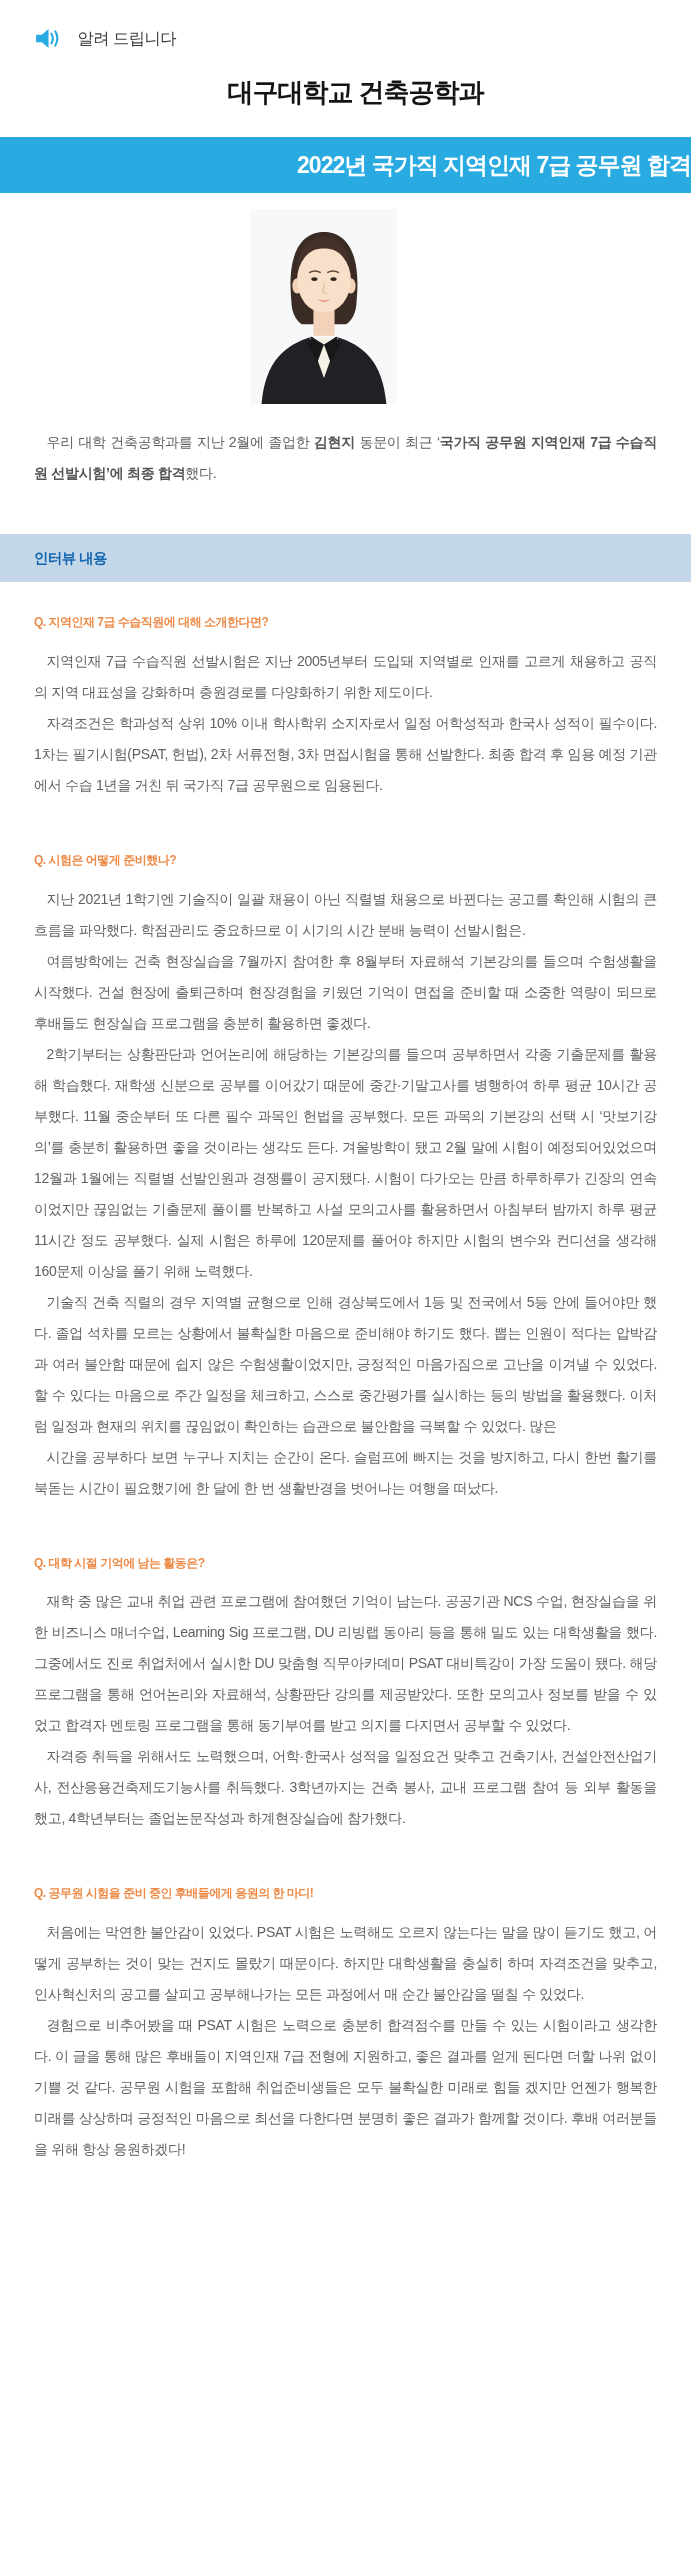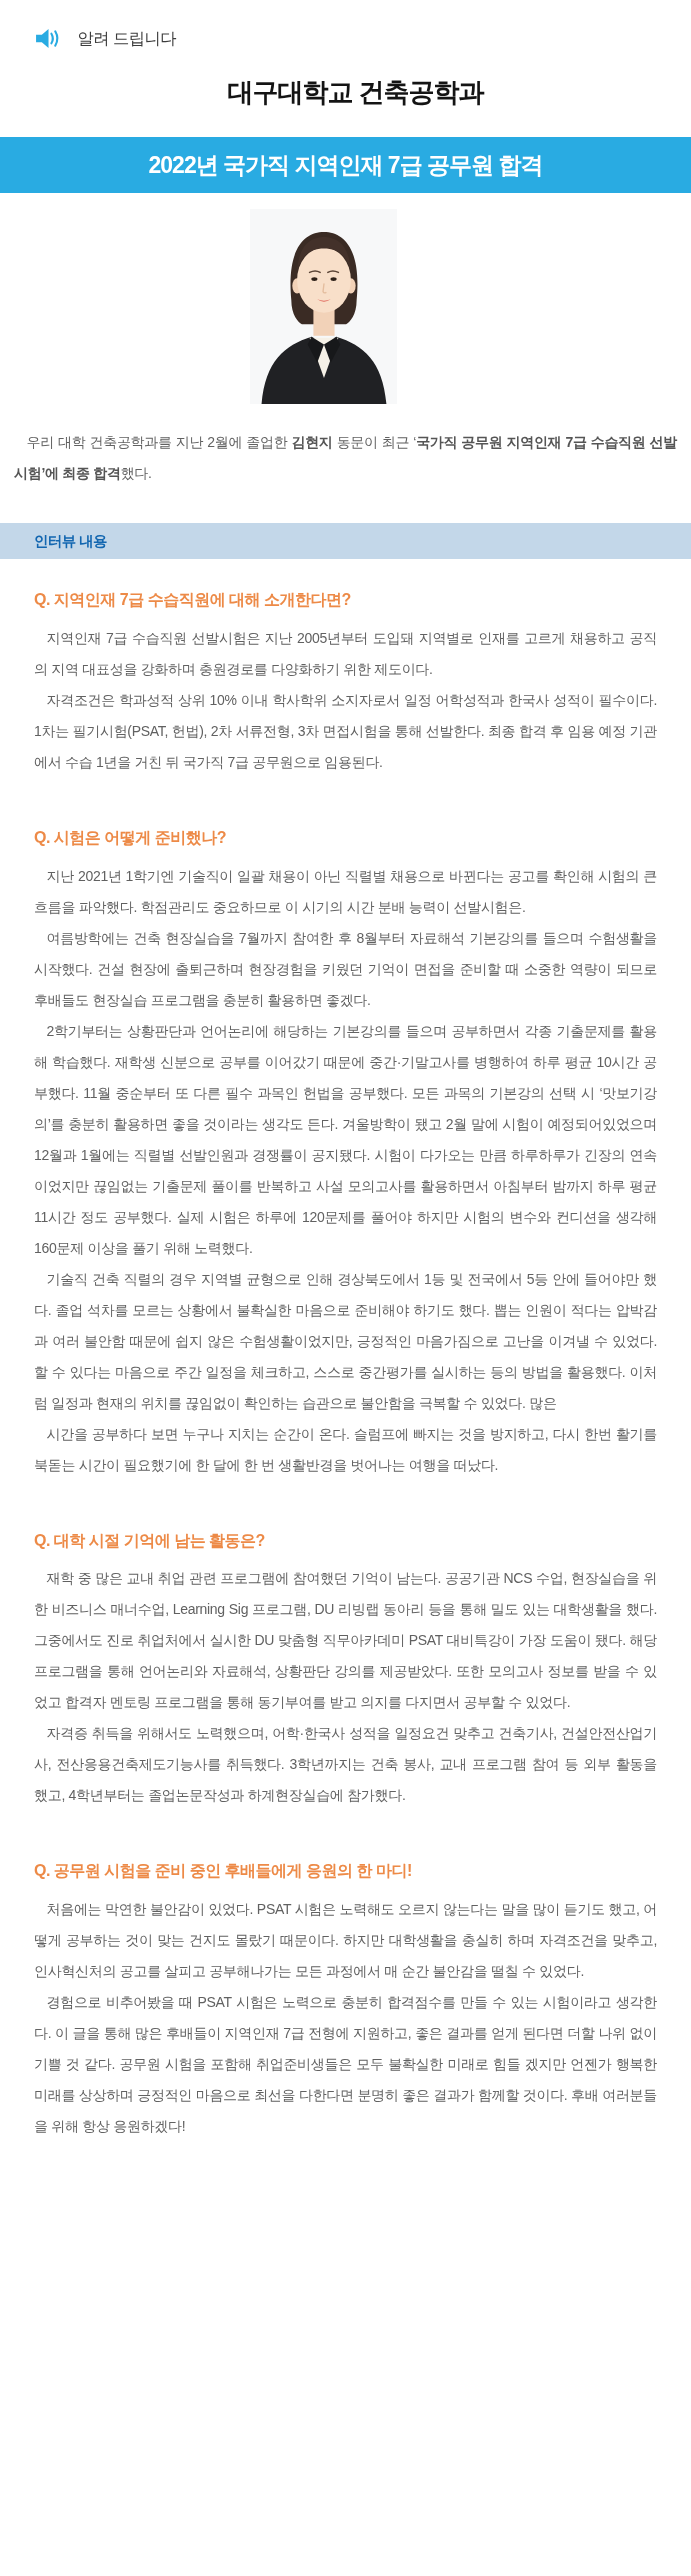--- a/index.html
+++ b/index.html
@@ -6,38 +6,38 @@
   body{width:691px;min-height:2576px;font-family:"Liberation Sans","DejaVu Sans",sans-serif;}
   .page{width:691px;min-height:2576px;background:#fff;overflow:hidden;border-radius:11px;}
 
   .notice-row{display:flex;align-items:center;gap:15.4px;padding:27px 0 0 36px;}
   .notice-label{font-size:16.3px;color:#3c3c3c;letter-spacing:-0.5px;}
 
   .page-title{margin:25px 0 0;text-align:center;font-size:26px;font-weight:bold;
     color:#141414;letter-spacing:-1px;padding-left:20px;}
 
   .banner{margin-top:27px;height:56px;background:#29abe2;display:flex;align-items:center;
-    justify-content:center;}
+    justify-content:flex-end;}
   .banner-text{color:#ffffff;font-weight:bold;font-size:23px;letter-spacing:-1px;}
 
   .photo{width:147px;height:195px;margin:16.3px 0 0 250px;overflow:hidden;}
 
-  .intro{margin:23px 14px 0;}
+  .intro{margin:23px 34px 0;}
   p.body{margin:0;font-size:14px;line-height:31px;color:#616161;text-align:justify;
     text-indent:12.5px;letter-spacing:-0.3px;}
   p.body.indent-lg{text-indent:21px;}
   .intro b{font-weight:bold;color:#555555;}
 
-  .interview-header{margin-top:34px;height:36px;background:#c3d7e9;display:flex;
+  .interview-header{margin-top:45px;height:48px;background:#c3d7e9;display:flex;
     align-items:center;padding-left:34px;}
   .interview-header-label{color:#1266b0;font-weight:bold;font-size:14.4px;letter-spacing:-0.5px;}
 
   .qa{margin:44px 34px 0;}
   .qa:first-child{margin-top:25px;}
-  .question{margin:0 0 7.7px;color:#ed8a47;font-weight:bold;font-size:16px;line-height:31px;
+  .question{margin:0 0 7.7px;color:#ed8a47;font-weight:bold;font-size:12px;line-height:31px;
     letter-spacing:-0.5px;}
 </style>
 </head>
 <body>
 
 <div class="page">
 
   <div class="notice-row">
     <span style="display:inline-flex;">
       <svg width="26" height="23" viewBox="0 0 27 24" aria-hidden="true">

